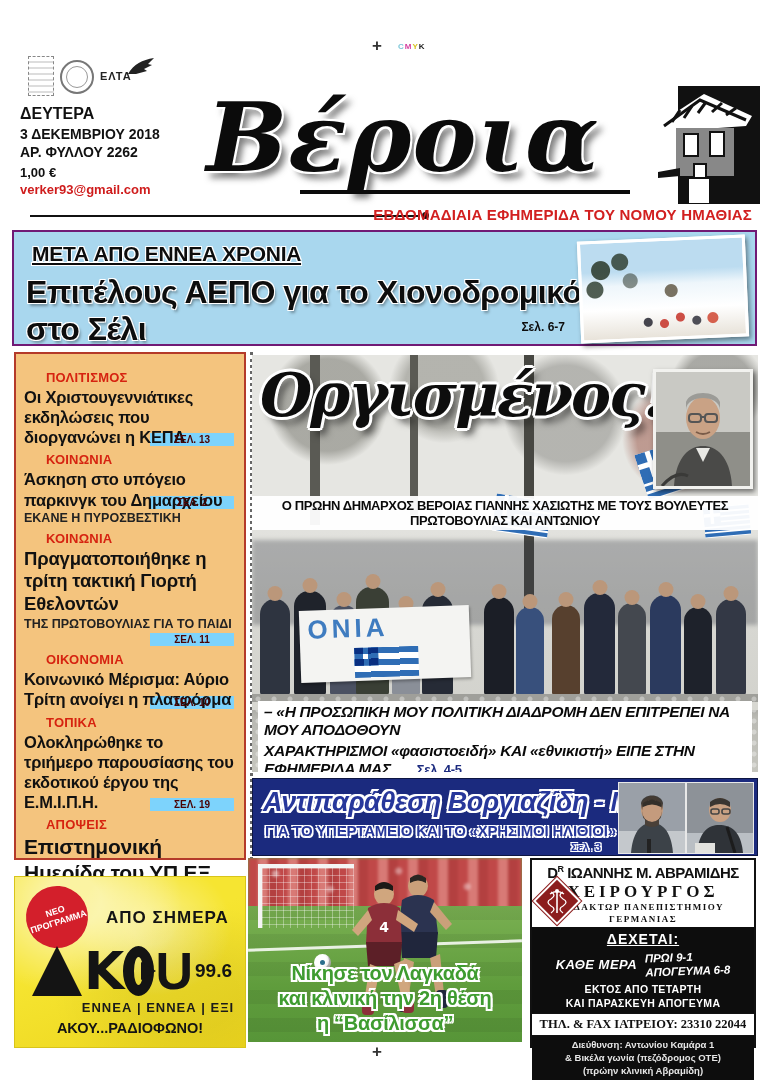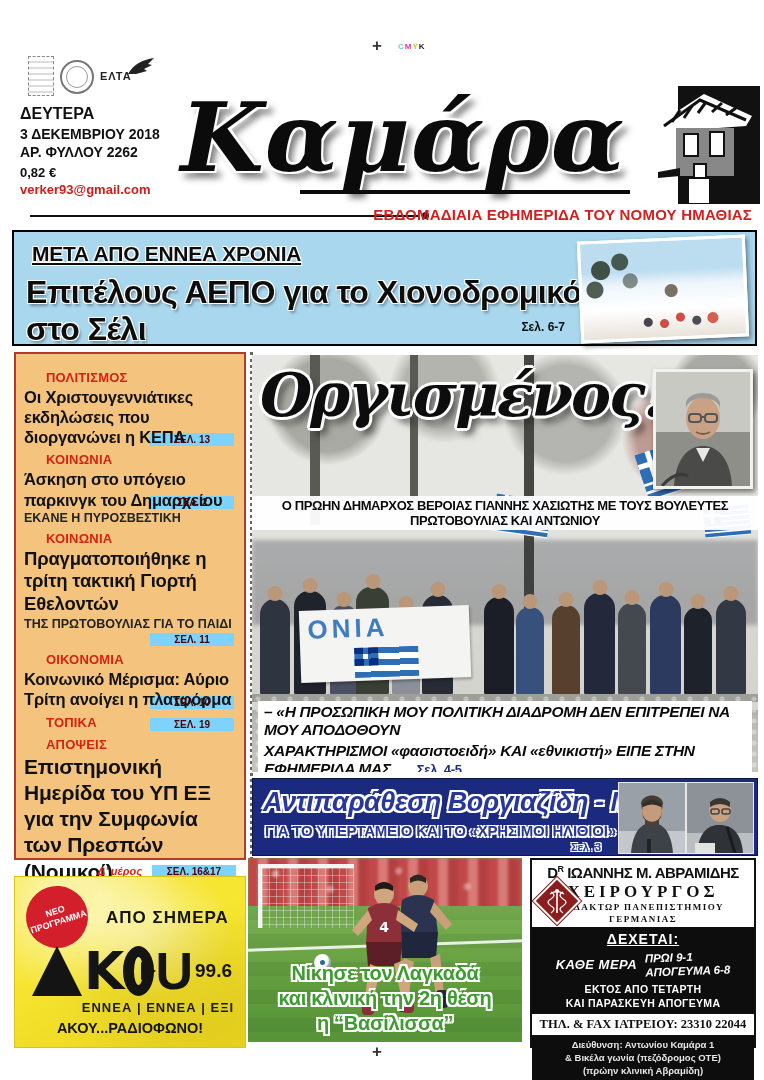--- a/index.html
+++ b/index.html
@@ -36,21 +36,21 @@
   .logo-underline { position:absolute; left:300px; top:190px; width:330px; height:4px; background:#0b0b0b; }
   .house { position:absolute; left:648px; top:86px; width:112px; height:118px; }
 
   .tagline-row { position:absolute; left:30px; top:206px; width:726px; height:20px; }
   .tagline-line { position:absolute; left:0; top:9px; width:390px; height:2px; background:#111; }
   .tagline-dot { position:absolute; left:392px; top:6px; width:7px; height:7px; border-radius:50%; background:#111; }
   .tagline { position:absolute; right:4px; top:0; font-size:15px; font-weight:bold; color:#d22020; letter-spacing:.2px; }
 
   
   .topbanner { position:absolute; left:12px; top:230px; width:745px; height:116px; background:#a9d7ee;
-      border:2px solid #000000; }
+      border:2px solid #701a75; }
   .tb-kicker { position:absolute; left:18px; top:10px; font-size:21px; font-weight:bold; color:#0d0d0d;
       text-decoration:underline; letter-spacing:-.3px;
       text-shadow:-1px -1px 0 #fff,1px -1px 0 #fff,-1px 1px 0 #fff,1px 1px 0 #fff; }
   .tb-headline { position:absolute; left:12px; top:42px; width:560px; font-size:32px; font-weight:bold; color:#0d0d0d;
       letter-spacing:-.5px;
       text-shadow:-1px -1px 0 #fff,1px -1px 0 #fff,-1px 1px 0 #fff,1px 1px 0 #fff,2px 3px 3px rgba(0,0,0,.35); }
   .tb-page { position:absolute; right:190px; top:88px; font-size:12px; font-weight:bold; color:#0d0d0d; }
   .ski { position:absolute; right:8px; top:6px; width:168px; height:102px; background:#fff; border:3px solid #fff;
       transform:rotate(-2.5deg); box-shadow:2px 3px 5px rgba(0,0,0,.45); overflow:hidden; }
   .ski-inner { width:100%; height:100%;
@@ -229,25 +229,25 @@
     <span class="elta-word">ΕΛΤΑ</span>
     <svg class="elta-wing" viewBox="0 0 30 22">
       <path d="M2 18 C8 8 16 4 28 2 L22 8 L26 9 L18 13 L21 15 L10 18 Z" fill="#222"></path>
     </svg>
   </div>
 
   <div class="dateblock">
     <div class="d1">ΔΕΥΤΕΡΑ</div>
     <div class="d2">3 ΔΕΚΕΜΒΡΙΟΥ 2018</div>
     <div class="d3">ΑΡ. ΦΥΛΛΟΥ 2262</div>
-    <div class="d4">0,82 €</div>
+    <div class="d4">1,00 €</div>
     <div class="d5">verker93@gmail.com</div>
   </div>
 
-  <div class="logo">Καμάρα</div>
+  <div class="logo">Βέροια</div>
   <div class="logo-underline"></div>
 
   <svg class="house" viewBox="0 0 112 118">
     <rect x="30" y="0" width="82" height="118" fill="#111"></rect>
     <polygon points="10,38 56,8 104,30 98,40 14,46" fill="#fff"></polygon>
     <path d="M16 40 L52 14 L98 34" stroke="#111" stroke-width="3" fill="none"></path>
     <path d="M24 36 l8 -12 M36 32 l8 -12 M50 27 l8 -11 M64 26 l10 -9 M78 29 l10 -7" stroke="#111" stroke-width="3"></path>
     <rect x="28" y="42" width="58" height="48" fill="#888"></rect>
     <rect x="36" y="48" width="14" height="22" fill="#fff" stroke="#111" stroke-width="2"></rect>
     <rect x="62" y="46" width="14" height="24" fill="#fff" stroke="#111" stroke-width="2"></rect>
@@ -289,20 +289,21 @@
       <div class="sb-sub">ΤΗΣ ΠΡΩΤΟΒΟΥΛΙΑΣ ΓΙΑ ΤΟ ΠΑΙΔΙ</div>
       <span class="badge flow">ΣΕΛ. 11</span>
     </div>
     <div>
       <div class="cat">ΟΙΚΟΝΟΜΙΑ</div>
       <div class="sb-title">Κοινωνικό Μέρισμα: Αύριο Τρίτη ανοίγει η πλατφόρμα</div>
       <span class="badge">ΣΕΛ. 10</span>
     </div>
     <div>
       <div class="cat">ΤΟΠΙΚΑ</div>
+      <div class="sb-title">Ολοκληρώθηκε το τριήμερο παρουσίασης του εκδοτικού έργου της Ε.Μ.Ι.Π.Η.</div>
       <span class="badge">ΣΕΛ. 19</span>
     </div>
     <div>
       <div class="cat">ΑΠΟΨΕΙΣ</div>
       <div class="sb-title xl">Επιστημονική Ημερίδα του ΥΠ ΕΞ για την Συμφωνία των Πρεσπών (Νομικοί)</div>
       <div class="sb-noterow">
         <span class="sb-note">Δ’ μέρος</span>
         <span class="badge flow" style="margin:0;">ΣΕΛ. 16&amp;17</span>
       </div>
     </div>

